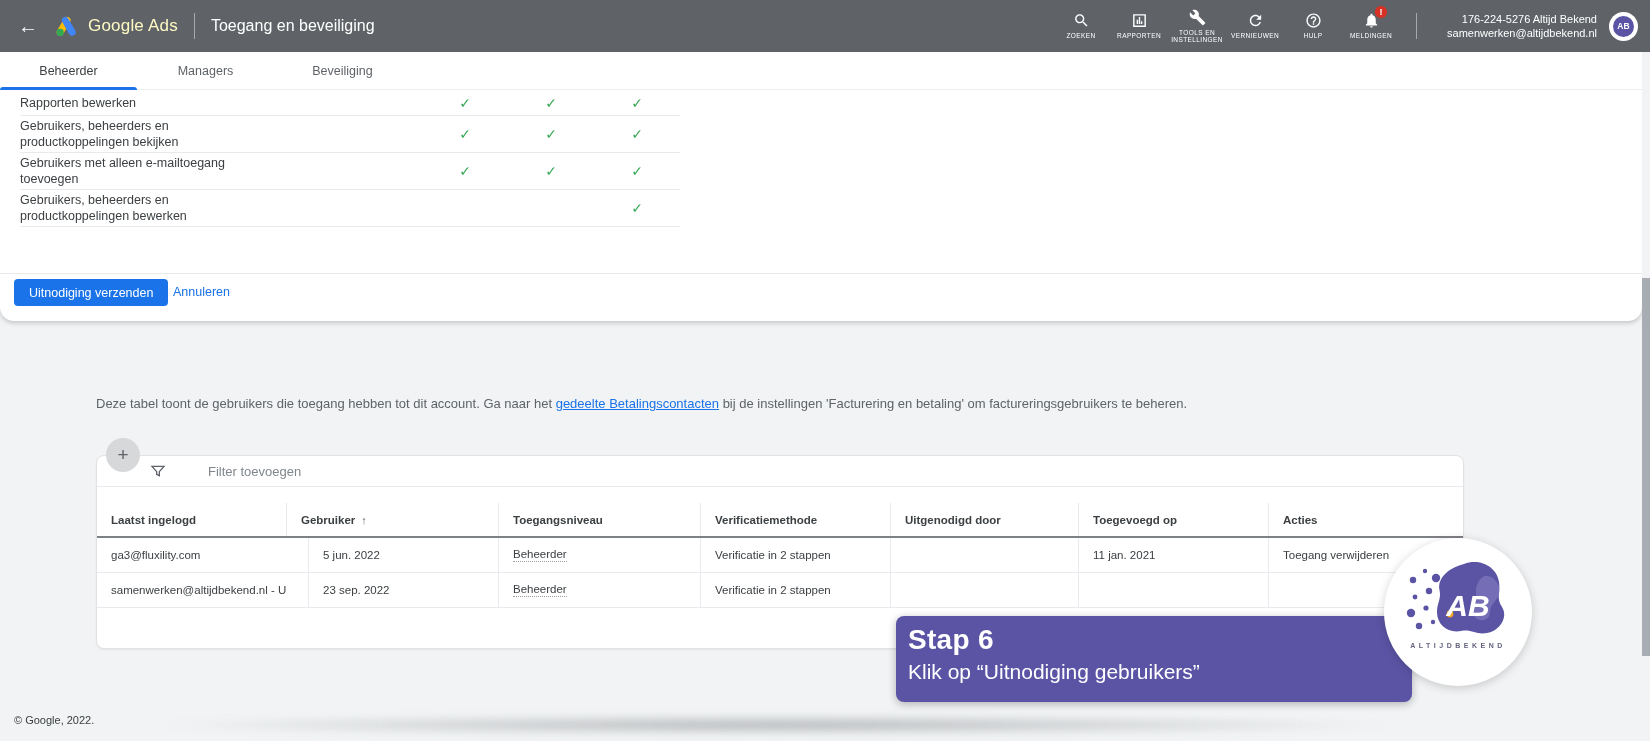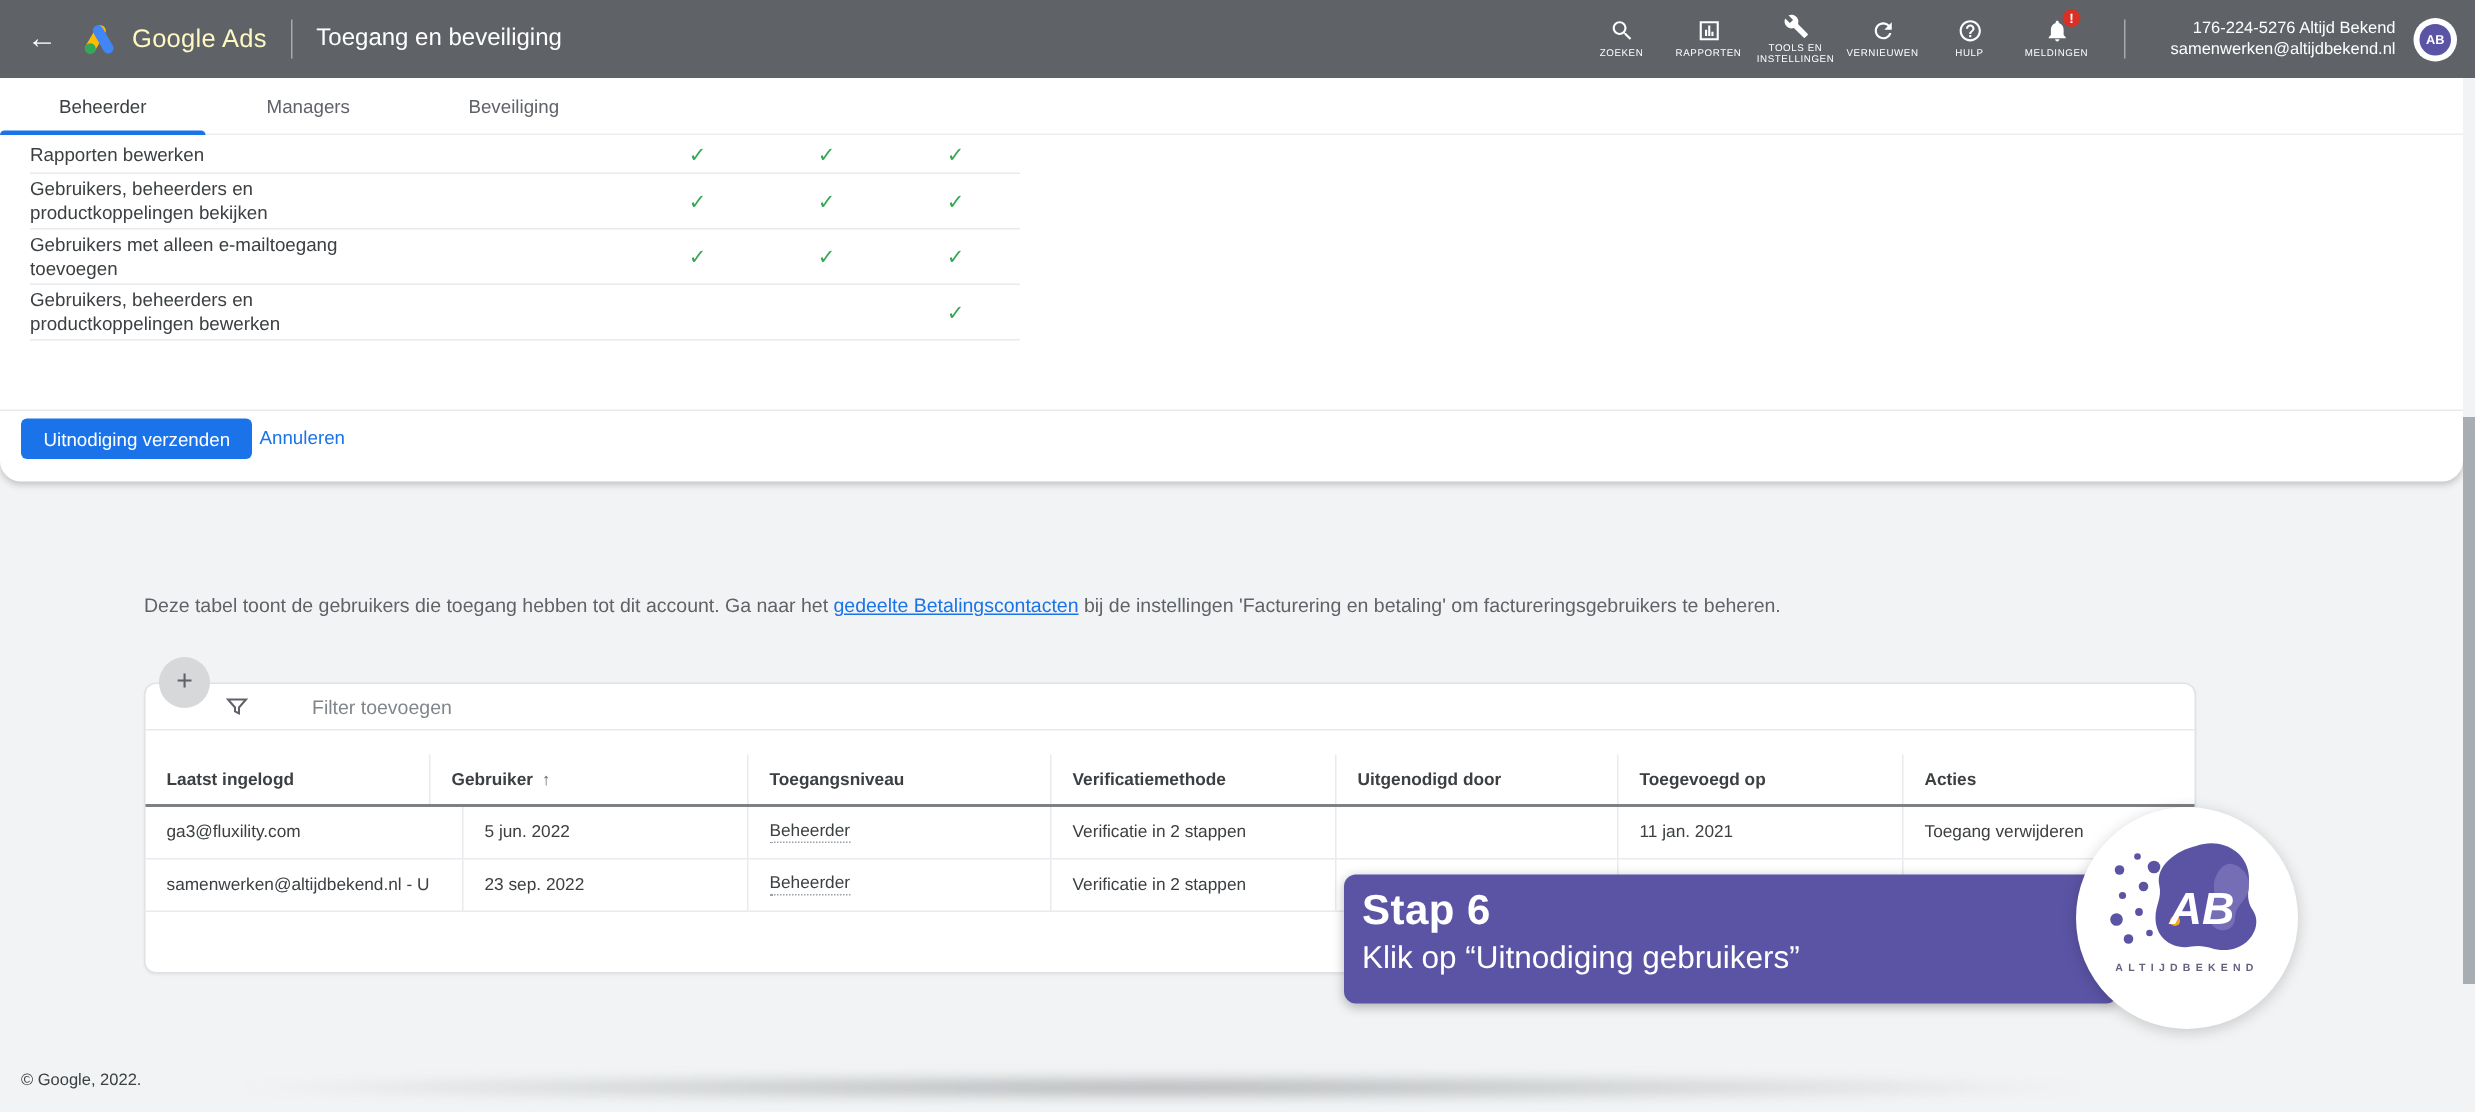--- a/index.html
+++ b/index.html
@@ -58,21 +58,21 @@
   .tbl-head { height:35px; border-bottom:2px solid #7e8184; }
   .tbl-body-row { height:35px; border-bottom:1px solid #e8eaed; }
   .cell { display:flex; align-items:center; padding-left:14px; font-size:11.5px; color:#3c4043; border-right:1px solid #e8eaed; overflow:hidden; white-space:nowrap; }
   .cell:last-child { border-right:none; }
   .tbl-head .cell { font-weight:700; }
   .c0{width:212px;} .c1{width:190px;} .c2{width:202px;} .c3{width:190px;} .c4{width:188px;} .c5{width:190px;} .c6{flex:1;}
   .sort-arrow { margin-left:6px; font-size:11px; color:#5f6368; }
   .dotted { border-bottom:1px dotted #9aa0a6; padding-bottom:1px; }
 
   
-  .step-overlay { position:absolute; left:896px; top:583px; width:516px; height:86px; background:#5b54a5; border-radius:8px; box-shadow:0 2px 8px rgba(0,0,0,.28); z-index:10; padding:8px 0 0 12px; }
+  .step-overlay { position:absolute; left:896px; top:616px; width:516px; height:86px; background:#5b54a5; border-radius:8px; box-shadow:0 2px 8px rgba(0,0,0,.28); z-index:10; padding:8px 0 0 12px; }
   .step-title { color:#fff; font-size:28px; font-weight:700; letter-spacing:.3px; }
   .step-instruction { color:#fff; font-size:21px; margin-top:4px; }
 
   
   .ab-badge { position:absolute; left:1384px; top:538px; width:148px; height:148px; border-radius:50%; background:#fff; box-shadow:0 2px 10px rgba(0,0,0,.18); z-index:11; }
   .ab-brand { position:absolute; left:0; top:104px; width:148px; text-align:center; font-size:7px; font-weight:700; letter-spacing:3.5px; color:#63637f; }
 
   
   .footer { position:absolute; left:14px; top:714px; font-size:11px; color:#3c4043; z-index:4; }
   .bottom-shadow { position:absolute; left:160px; top:716px; width:1230px; height:18px; background:radial-gradient(ellipse at center, rgba(95,99,104,.45) 0%, rgba(95,99,104,0) 72%); filter:blur(4px); z-index:3; }

